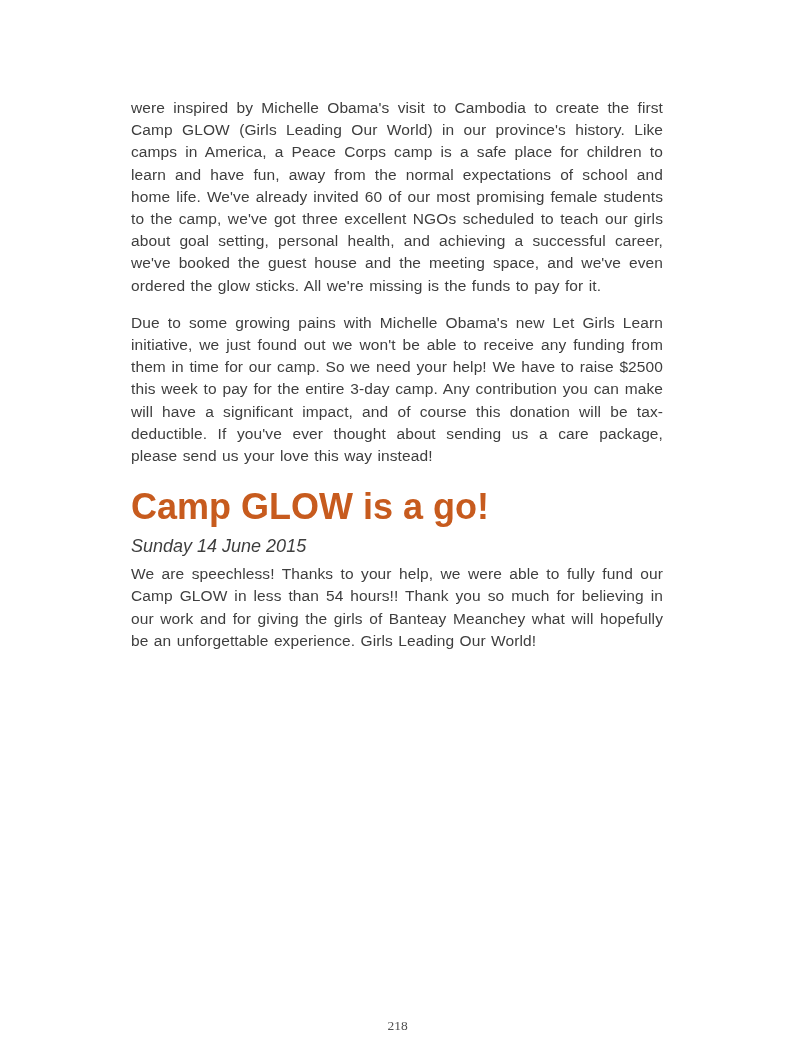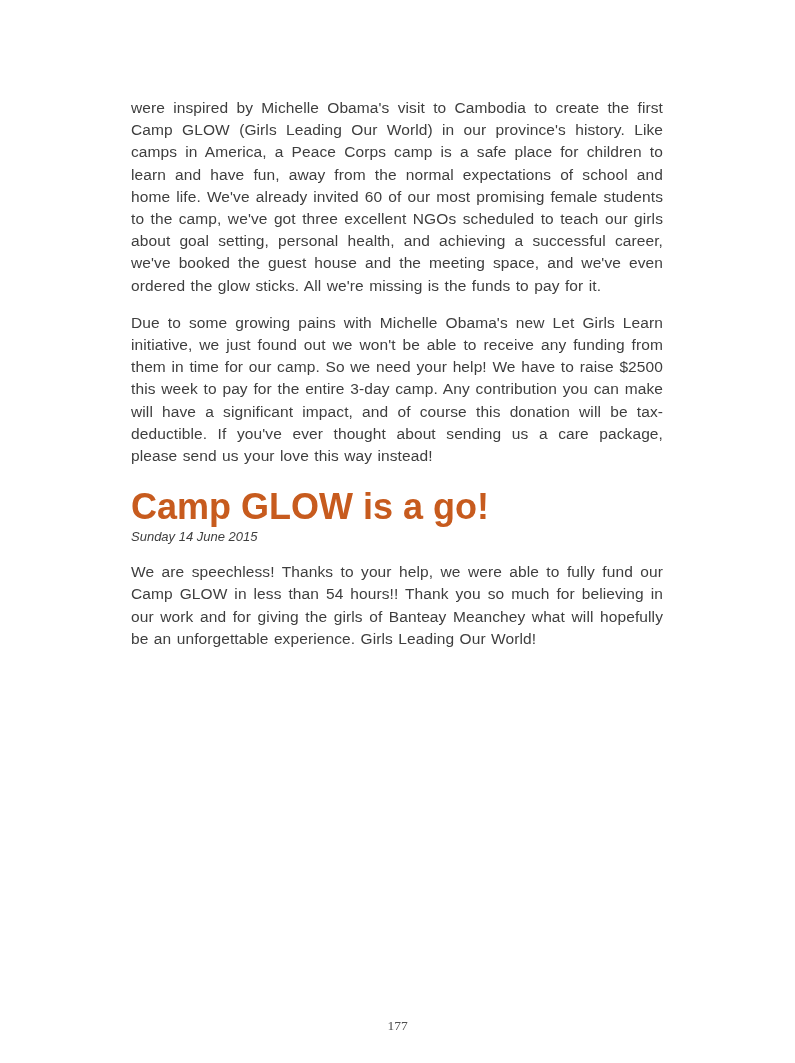--- a/index.html
+++ b/index.html
@@ -32,30 +32,30 @@
   }
   .url-para {
     margin: 0 0 15px 0;
     font-size: 15.5px;
     line-height: 22.2px;
     color: #3e3e3e;
     text-align: left;
     letter-spacing: 0.1px;
   }
   .post-title {
-    margin: 22px 0 4px 0;
+    margin: 22px 0 14px 0;
     font-size: 36px;
     line-height: 36px;
     font-weight: bold;
     color: #c75b1e;
     letter-spacing: 0;
   }
   .post-date {
-    margin: 0 0 17px 0;
-    font-size: 13px;
+    margin: 0 0 9px 0;
+    font-size: 18px;
     line-height: 15px;
     font-style: italic;
     color: #3e3e3e;
   }
   .page-footer {
     position: absolute;
     top: 1018px;
     left: 0;
     width: 795px;
     text-align: center;
@@ -80,14 +80,14 @@
 
 
     <h1 class="post-title">Camp GLOW is a go!</h1>
 
     <div class="post-date">Sunday 14 June 2015</div>
 
     <p class="body-para">We are speechless! Thanks to your help, we were able to fully fund our Camp GLOW in less than 54 hours!! Thank you so much for believing in our work and for giving the girls of Banteay Meanchey what will hopefully be an unforgettable experience. Girls Leading Our World!</p>
 
   </div>
 
-  <div class="page-footer">177</div>
+  <div class="page-footer">218</div>
 </div>
 
 </body></html>

